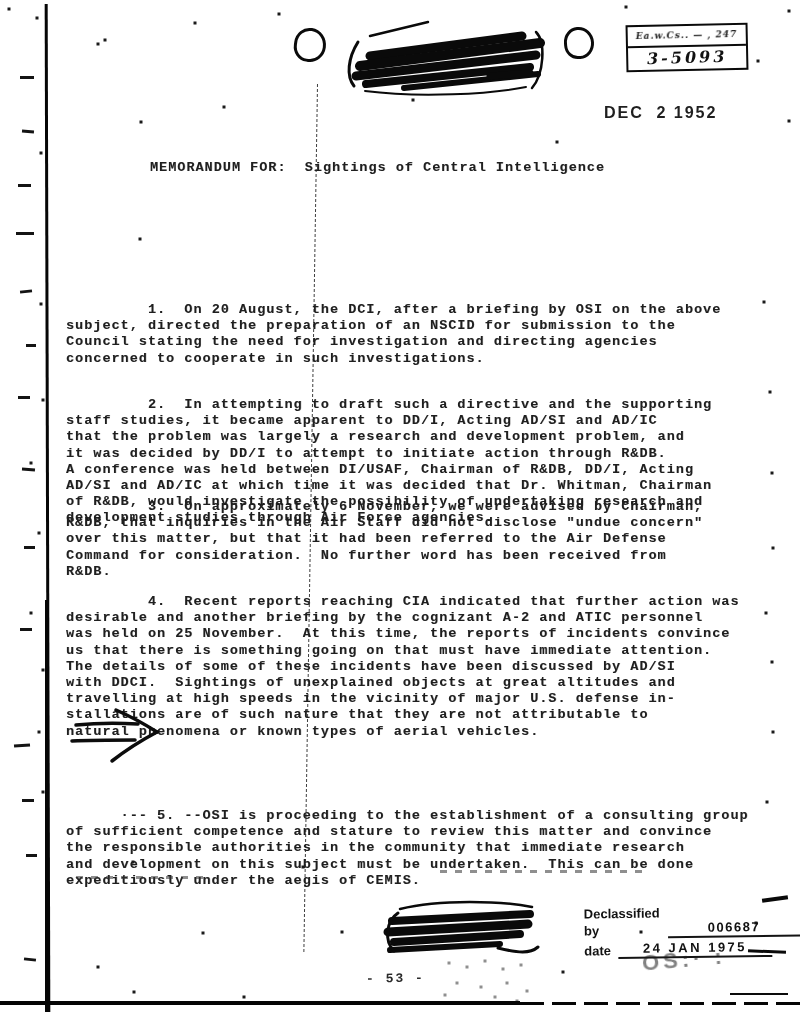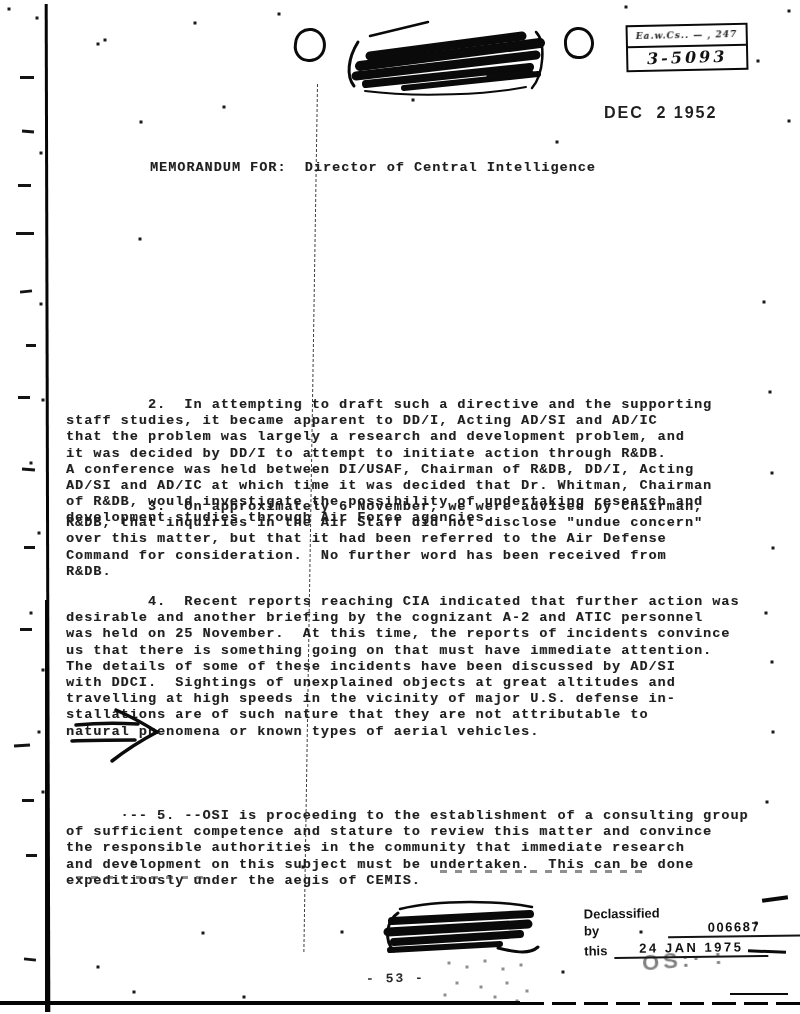--- a/index.html
+++ b/index.html
@@ -139,22 +139,26 @@
     </g>
   </svg>
 
   <div class="abs filebox">
     <div class="fb-top">Ea.w.Cs.. — , 247</div>
     <div class="fb-num">3-5093</div>
   </div>
 
   <div class="abs datestamp">DEC  2 1952</div>
 
-  <div class="abs tw memo-row" style="top:160px;">MEMORANDUM FOR:  Director of Central Intelligence</div>
-
+  <div class="abs tw memo-row" style="top:160px;">MEMORANDUM FOR:  Sightings of Central Intelligence</div>
+
+  <div class="abs tw para" style="top:302px;">         1.  On 20 August, the DCI, after a briefing by OSI on the above
+subject, directed the preparation of an NSCID for submission to the
+Council stating the need for investigation and directing agencies
+concerned to cooperate in such investigations.</div>
   <div class="abs tw para" style="top:397px;">         2.  In attempting to draft such a directive and the supporting
 staff studies, it became apparent to DD/I, Acting AD/SI and AD/IC
 that the problem was largely a research and development problem, and
 it was decided by DD/I to attempt to initiate action through R&amp;DB.
 A conference was held between DI/USAF, Chairman of R&amp;DB, DD/I, Acting
 AD/SI and AD/IC at which time it was decided that Dr. Whitman, Chairman
 of R&amp;DB, would investigate the possibility of undertaking research and
 development studies through Air Force agencies.</div>
   <div class="abs tw para" style="top:499px;">         3.  On approximately 6 November, we were advised by Chairman,
 R&amp;DB, that inquiries in the Air Staff did not disclose "undue concern"
@@ -199,21 +203,21 @@
       <path d="M118,55 C138,60 150,61 158,54" stroke-width="3"></path>
     </g>
   </svg>
 
   <div class="abs declass">
     <div class="d-row">
       <span>Declassified by</span>
       <span class="d-val">006687</span>
     </div>
     <div class="d-row">
-      <span>this</span>
+      <span>date</span>
       <span class="d-val d-val2">24 JAN 1975</span>
     </div>
   </div>
 
   <div class="abs faded-stamp">OS:· :</div>
 
   <div class="abs pagenum">- 53 -</div>
 
   <div class="abs bline-a"></div>
   <div class="abs bline-b"></div>

